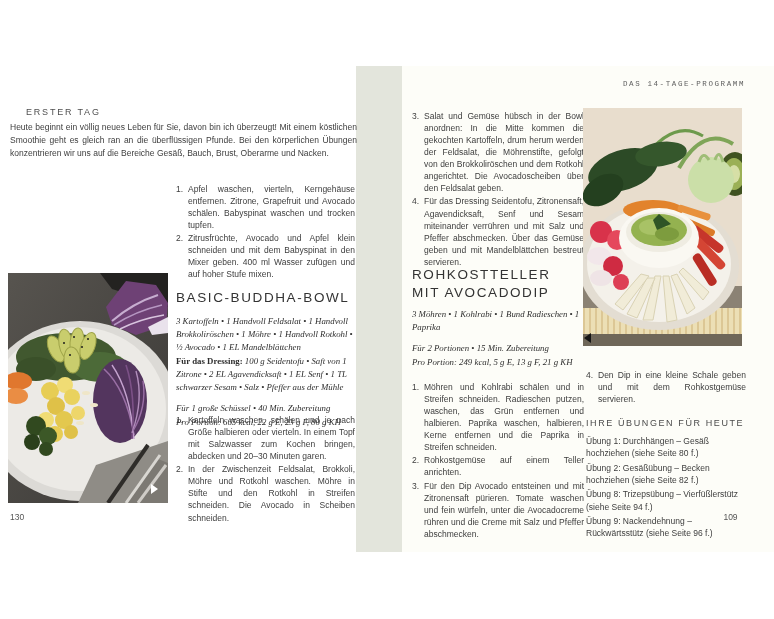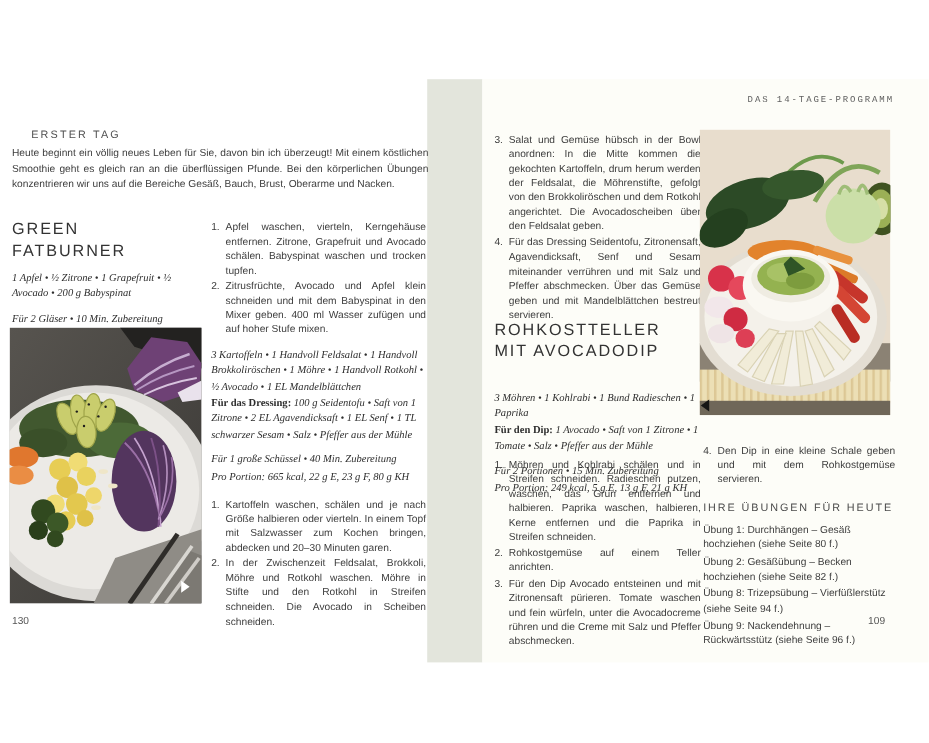--- a/index.html
+++ b/index.html
@@ -36,39 +36,34 @@
 
 <div class="stage">
 
   <div class="gutter"></div>
   <div class="right-tint"></div>
 
   <div class="abs day-label" style="left:10px;top:107px;margin-left:16px;">ERSTER TAG</div>
 
   <div class="abs intro" style="left:10px;top:121px;width:347px;">Heute beginnt ein völlig neues Leben für Sie, davon bin ich überzeugt! Mit einem köstlichen Smoothie geht es gleich ran an die überflüssigen Pfunde. Bei den körperlichen Übungen konzentrieren wir uns auf die Bereiche Gesäß, Bauch, Brust, Oberarme und Nacken.</div>
 
-  <div class="abs" style="left:10px;top:182px;width:155px;">
-    <h2 class="recipe-title">GREEN FATBURNER</h2>
-    <p class="ing">1 Apfel • ½ Zitrone • 1 Grapefruit • ½ Avocado • 200 g Babyspinat</p>
-    <p class="ing meta">Für 2 Gläser • 10 Min. Zubereitung</p>
-    <p class="ing meta2">Pro Portion: 197 kcal, 5 g E, 7 g F, 22 g KH</p>
-  </div>
 
   <div class="abs steps" style="left:176px;top:183px;width:179px;">
     <div class="step">
       <span class="n">1.</span>
       <span class="t">Apfel waschen, vierteln, Kerngehäuse entfernen. Zitrone, Grapefruit und Avocado schälen. Babyspinat waschen und trocken tupfen.</span>
     </div>
     <div class="step">
       <span class="n">2.</span>
       <span class="t">Zitrusfrüchte, Avocado und Apfel klein schneiden und mit dem Babyspinat in den Mixer geben. 400 ml Wasser zufügen und auf hoher Stufe mixen.</span>
     </div>
   </div>
 
   <div class="abs" style="left:176px;top:289px;width:181px;">
+    <h2 class="recipe-title">BASIC-BUDDHA-BOWL</h2>
     <p class="ing"><span>3 Kartoffeln • 1 Handvoll Feldsalat • 1 Handvoll Brokkoliröschen • 1 Möhre • 1 Handvoll Rotkohl • ½ Avocado • 1 EL Mandelblättchen</span></p>
     <p class="ing"><span class="lbl">Für das Dressing:</span>
       <span>100 g Seidentofu • Saft von 1 Zitrone • 2 EL Agavendicksaft • 1 EL Senf • 1 TL schwarzer Sesam • Salz • Pfeffer aus der Mühle</span></p>
     <p class="ing meta">Für 1 große Schüssel • 40 Min. Zubereitung</p>
     <p class="ing meta2">Pro Portion: 665 kcal, 22 g E, 23 g F, 80 g KH</p>
   </div>
 
   <div class="abs steps" style="left:176px;top:414px;width:179px;">
     <div class="step">
       <span class="n">1.</span>
@@ -174,25 +169,23 @@
       <span class="n">3.</span>
       <span class="t">Salat und Gemüse hübsch in der Bowl anordnen: In die Mitte kommen die gekochten Kartoffeln, drum herum werden der Feldsalat, die Möhrenstifte, gefolgt von den Brokkoliröschen und dem Rotkohl angerichtet. Die Avocadoscheiben über den Feldsalat geben.</span>
     </div>
     <div class="step">
       <span class="n">4.</span>
       <span class="t">Für das Dressing Seidentofu, Zitronensaft, Agavendicksaft, Senf und Sesam miteinander verrühren und mit Salz und Pfeffer abschmecken. Über das Gemüse geben und mit Mandelblättchen bestreut servieren.</span>
     </div>
   </div>
 
   <div class="abs" style="left:412px;top:266px;width:172px;">
-    <h2 class="recipe-title" style="margin-bottom:24px;"><span>ROHKOSTTELLER</span><br>
+    <h2 class="recipe-title" style="margin-bottom:7px;"><span>ROHKOSTTELLER</span><br>
       <span>MIT AVOCADODIP</span></h2>
     <p class="ing">3 Möhren • 1 Kohlrabi • 1 Bund Radieschen • 1 Paprika</p>
-    <p class="ing"><span class="lbl">Für den Dip:</span>
-      <span>1 Avocado • Saft von 1 Zitrone • 1 Tomate • Salz • Pfeffer aus der Mühle</span></p>
     <p class="ing meta">Für 2 Portionen • 15 Min. Zubereitung</p>
     <p class="ing meta2">Pro Portion: 249 kcal, 5 g E, 13 g F, 21 g KH</p>
   </div>
 
   <div class="abs steps" style="left:412px;top:381px;width:172px;">
     <div class="step">
       <span class="n">1.</span>
       <span class="t">Möhren und Kohlrabi schälen und in Streifen schneiden. Radieschen putzen, waschen, das Grün entfernen und halbieren. Paprika waschen, halbieren, Kerne entfernen und die Paprika in Streifen schneiden.</span>
     </div>
     <div class="step">

